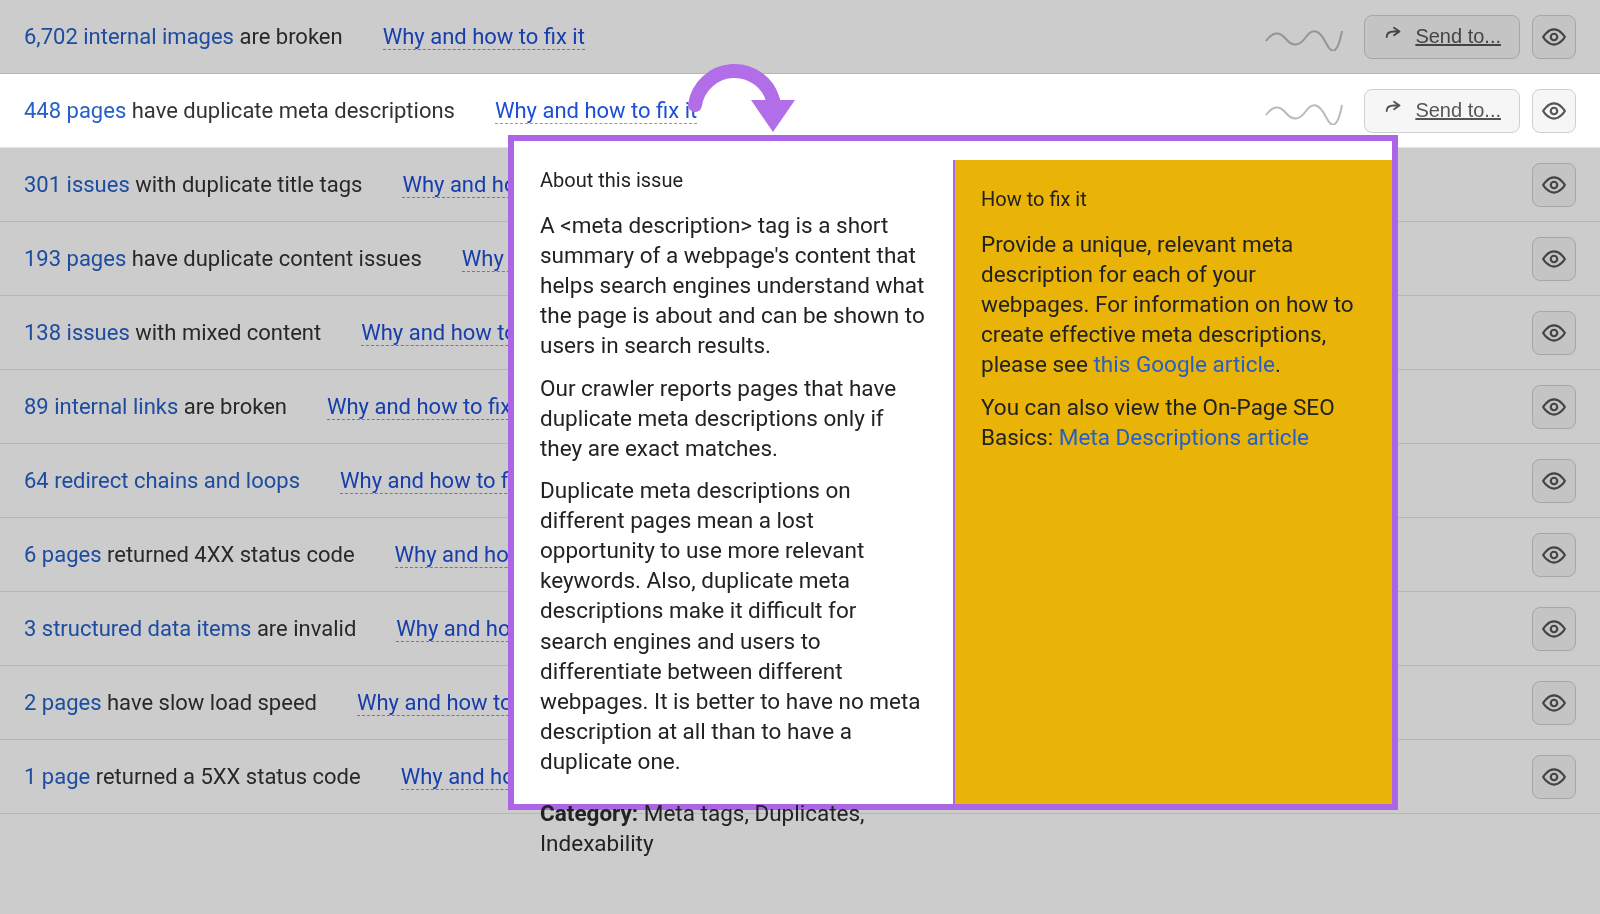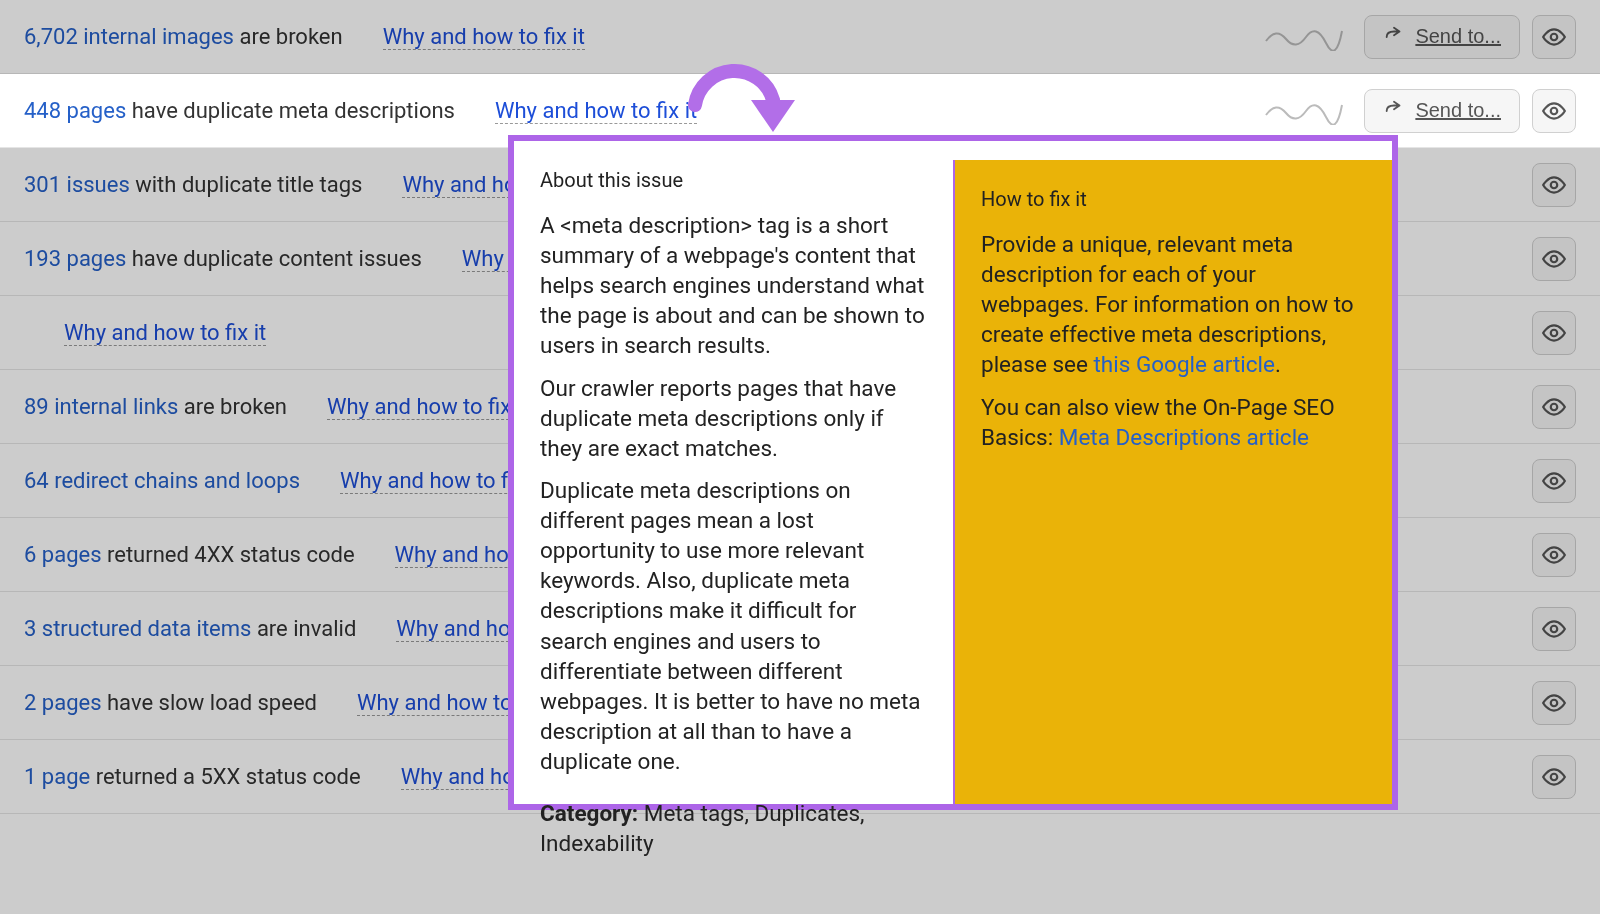--- a/index.html
+++ b/index.html
@@ -142,20 +142,21 @@
       <span class="why">Why and how to fix it</span>
       <span class="spacer"></span>
       <button class="eye-btn">
         <svg viewBox="0 0 24 24">
           <path d="M2 12s4-7 10-7 10 7 10 7-4 7-10 7S2 12 2 12z"></path>
           <circle cx="12" cy="12" r="3"></circle>
         </svg>
       </button>
     </div>
     <div class="row">
+      <span class="desc"><span class="count">138 issues</span> <span>with mixed content</span></span>
       <span class="why">Why and how to fix it</span>
       <span class="spacer"></span>
       <button class="eye-btn">
         <svg viewBox="0 0 24 24">
           <path d="M2 12s4-7 10-7 10 7 10 7-4 7-10 7S2 12 2 12z"></path>
           <circle cx="12" cy="12" r="3"></circle>
         </svg>
       </button>
     </div>
     <div class="row">

